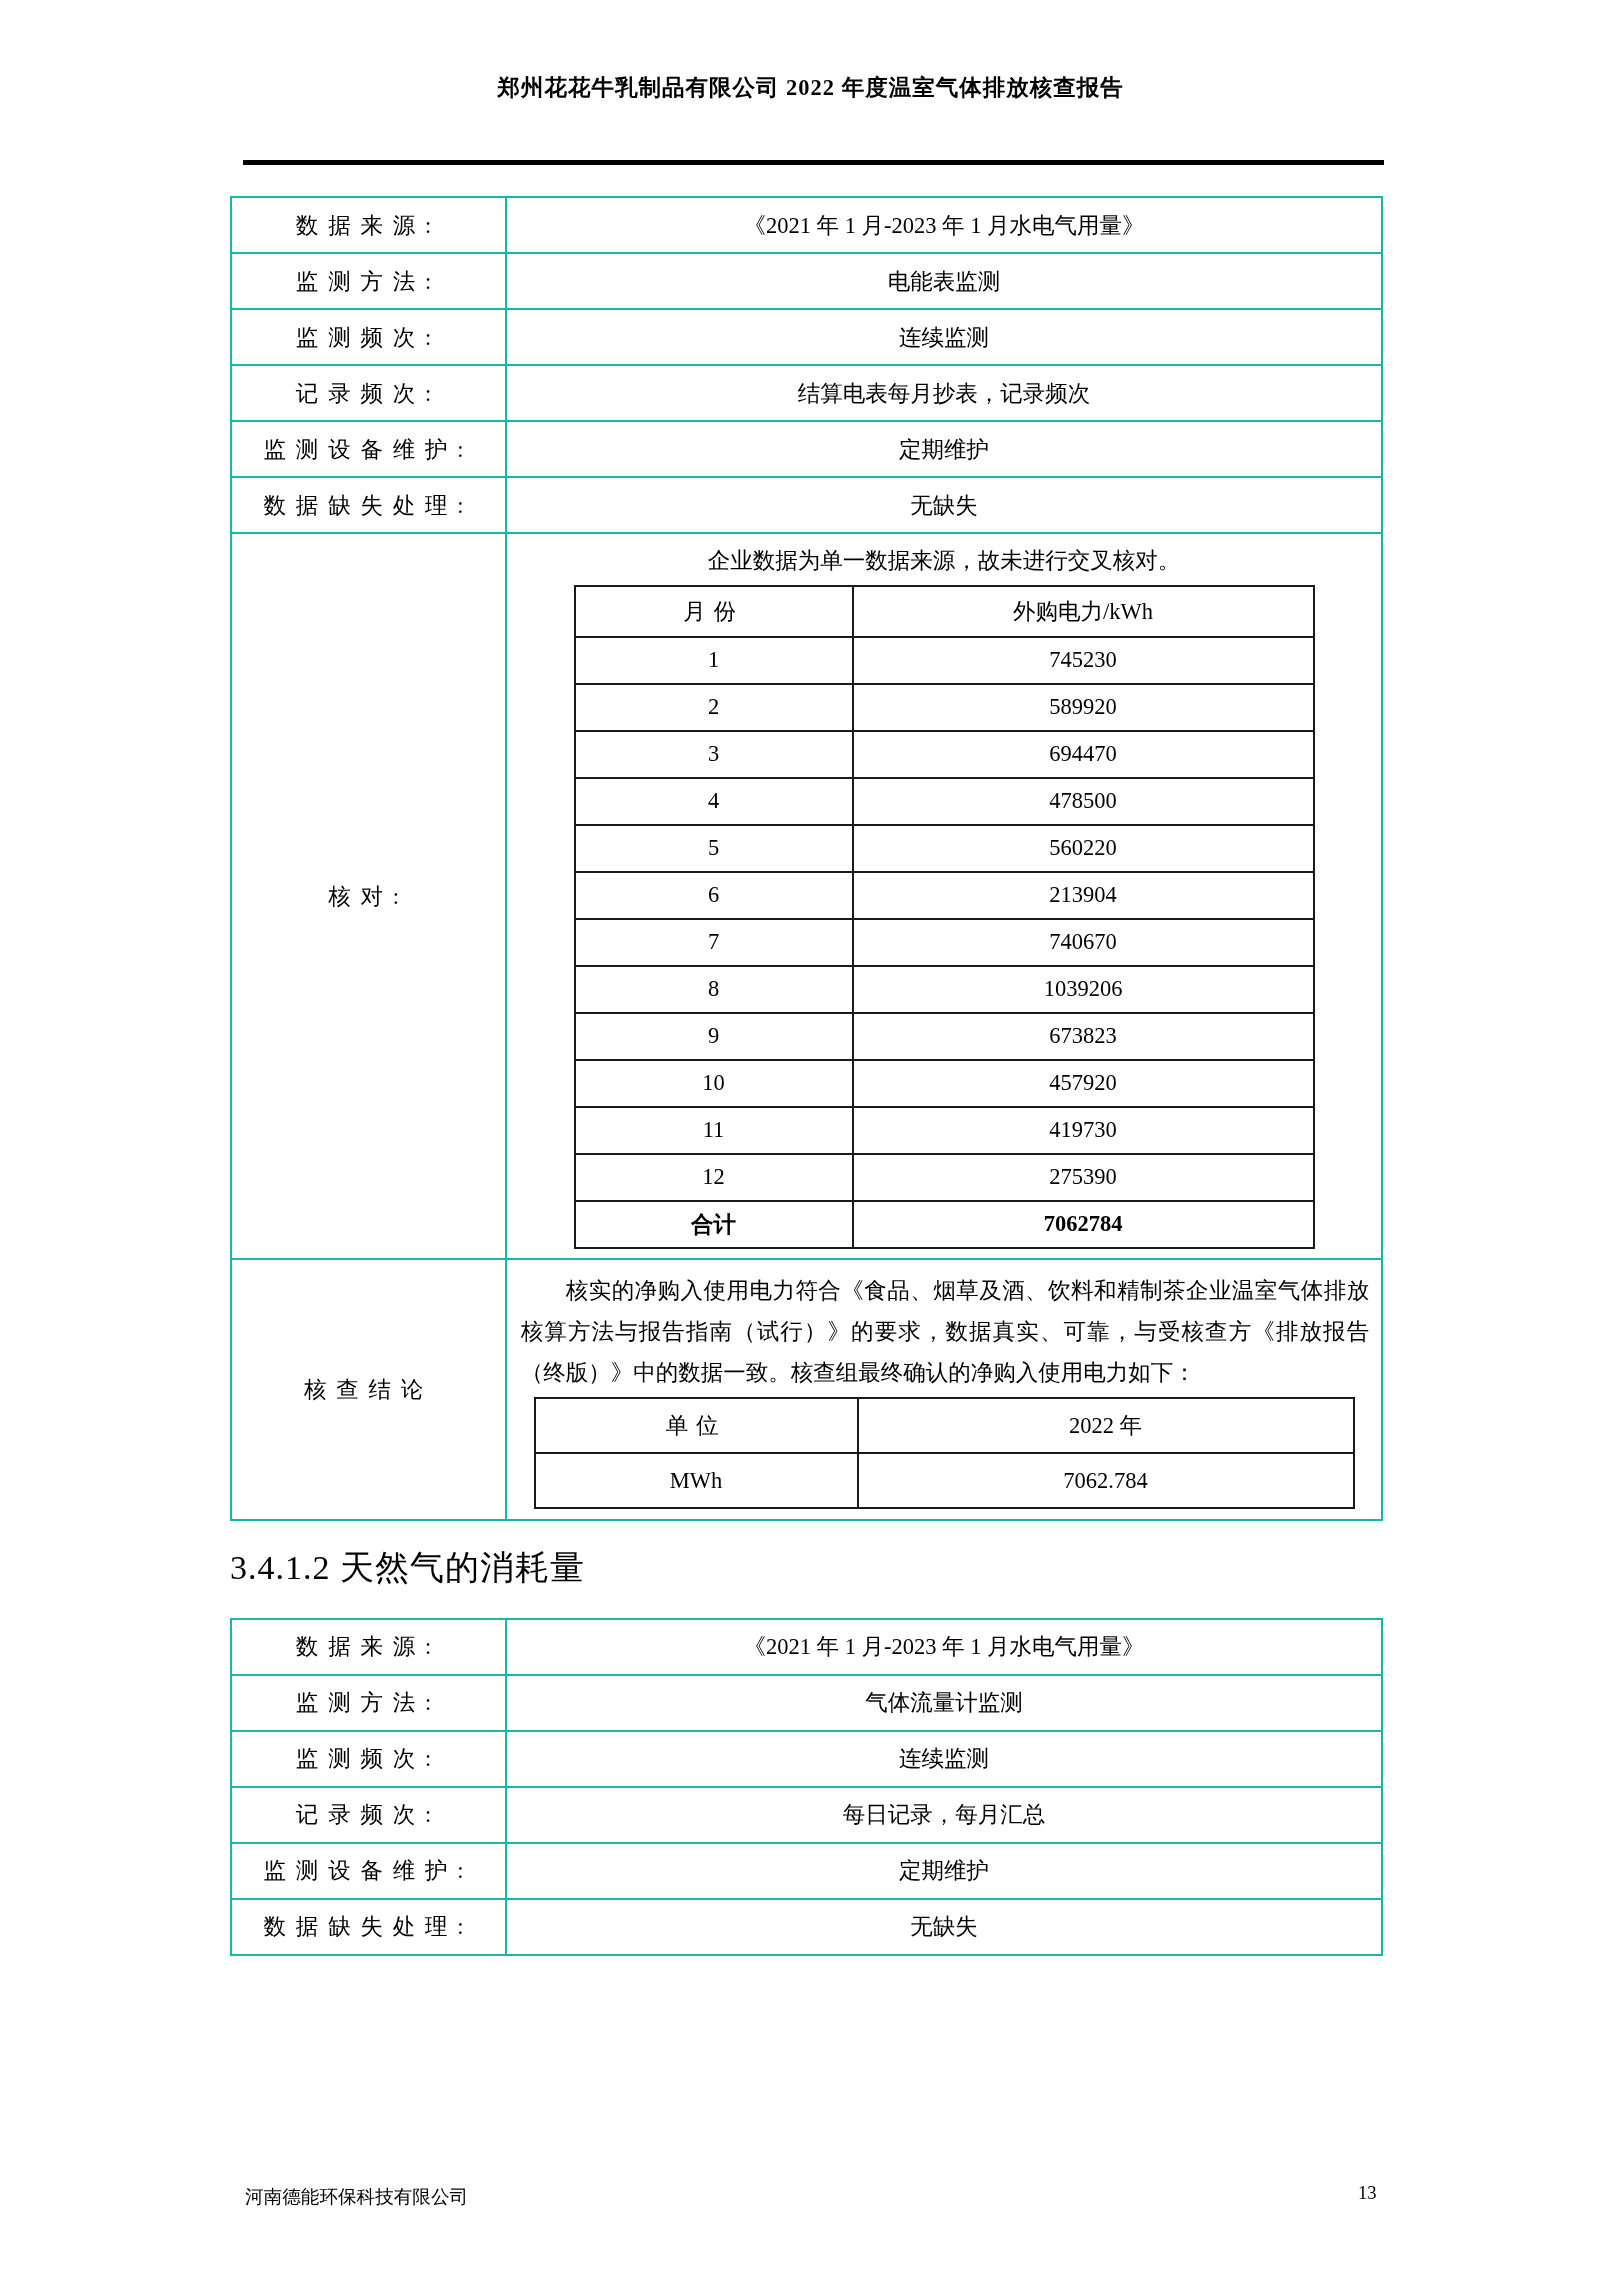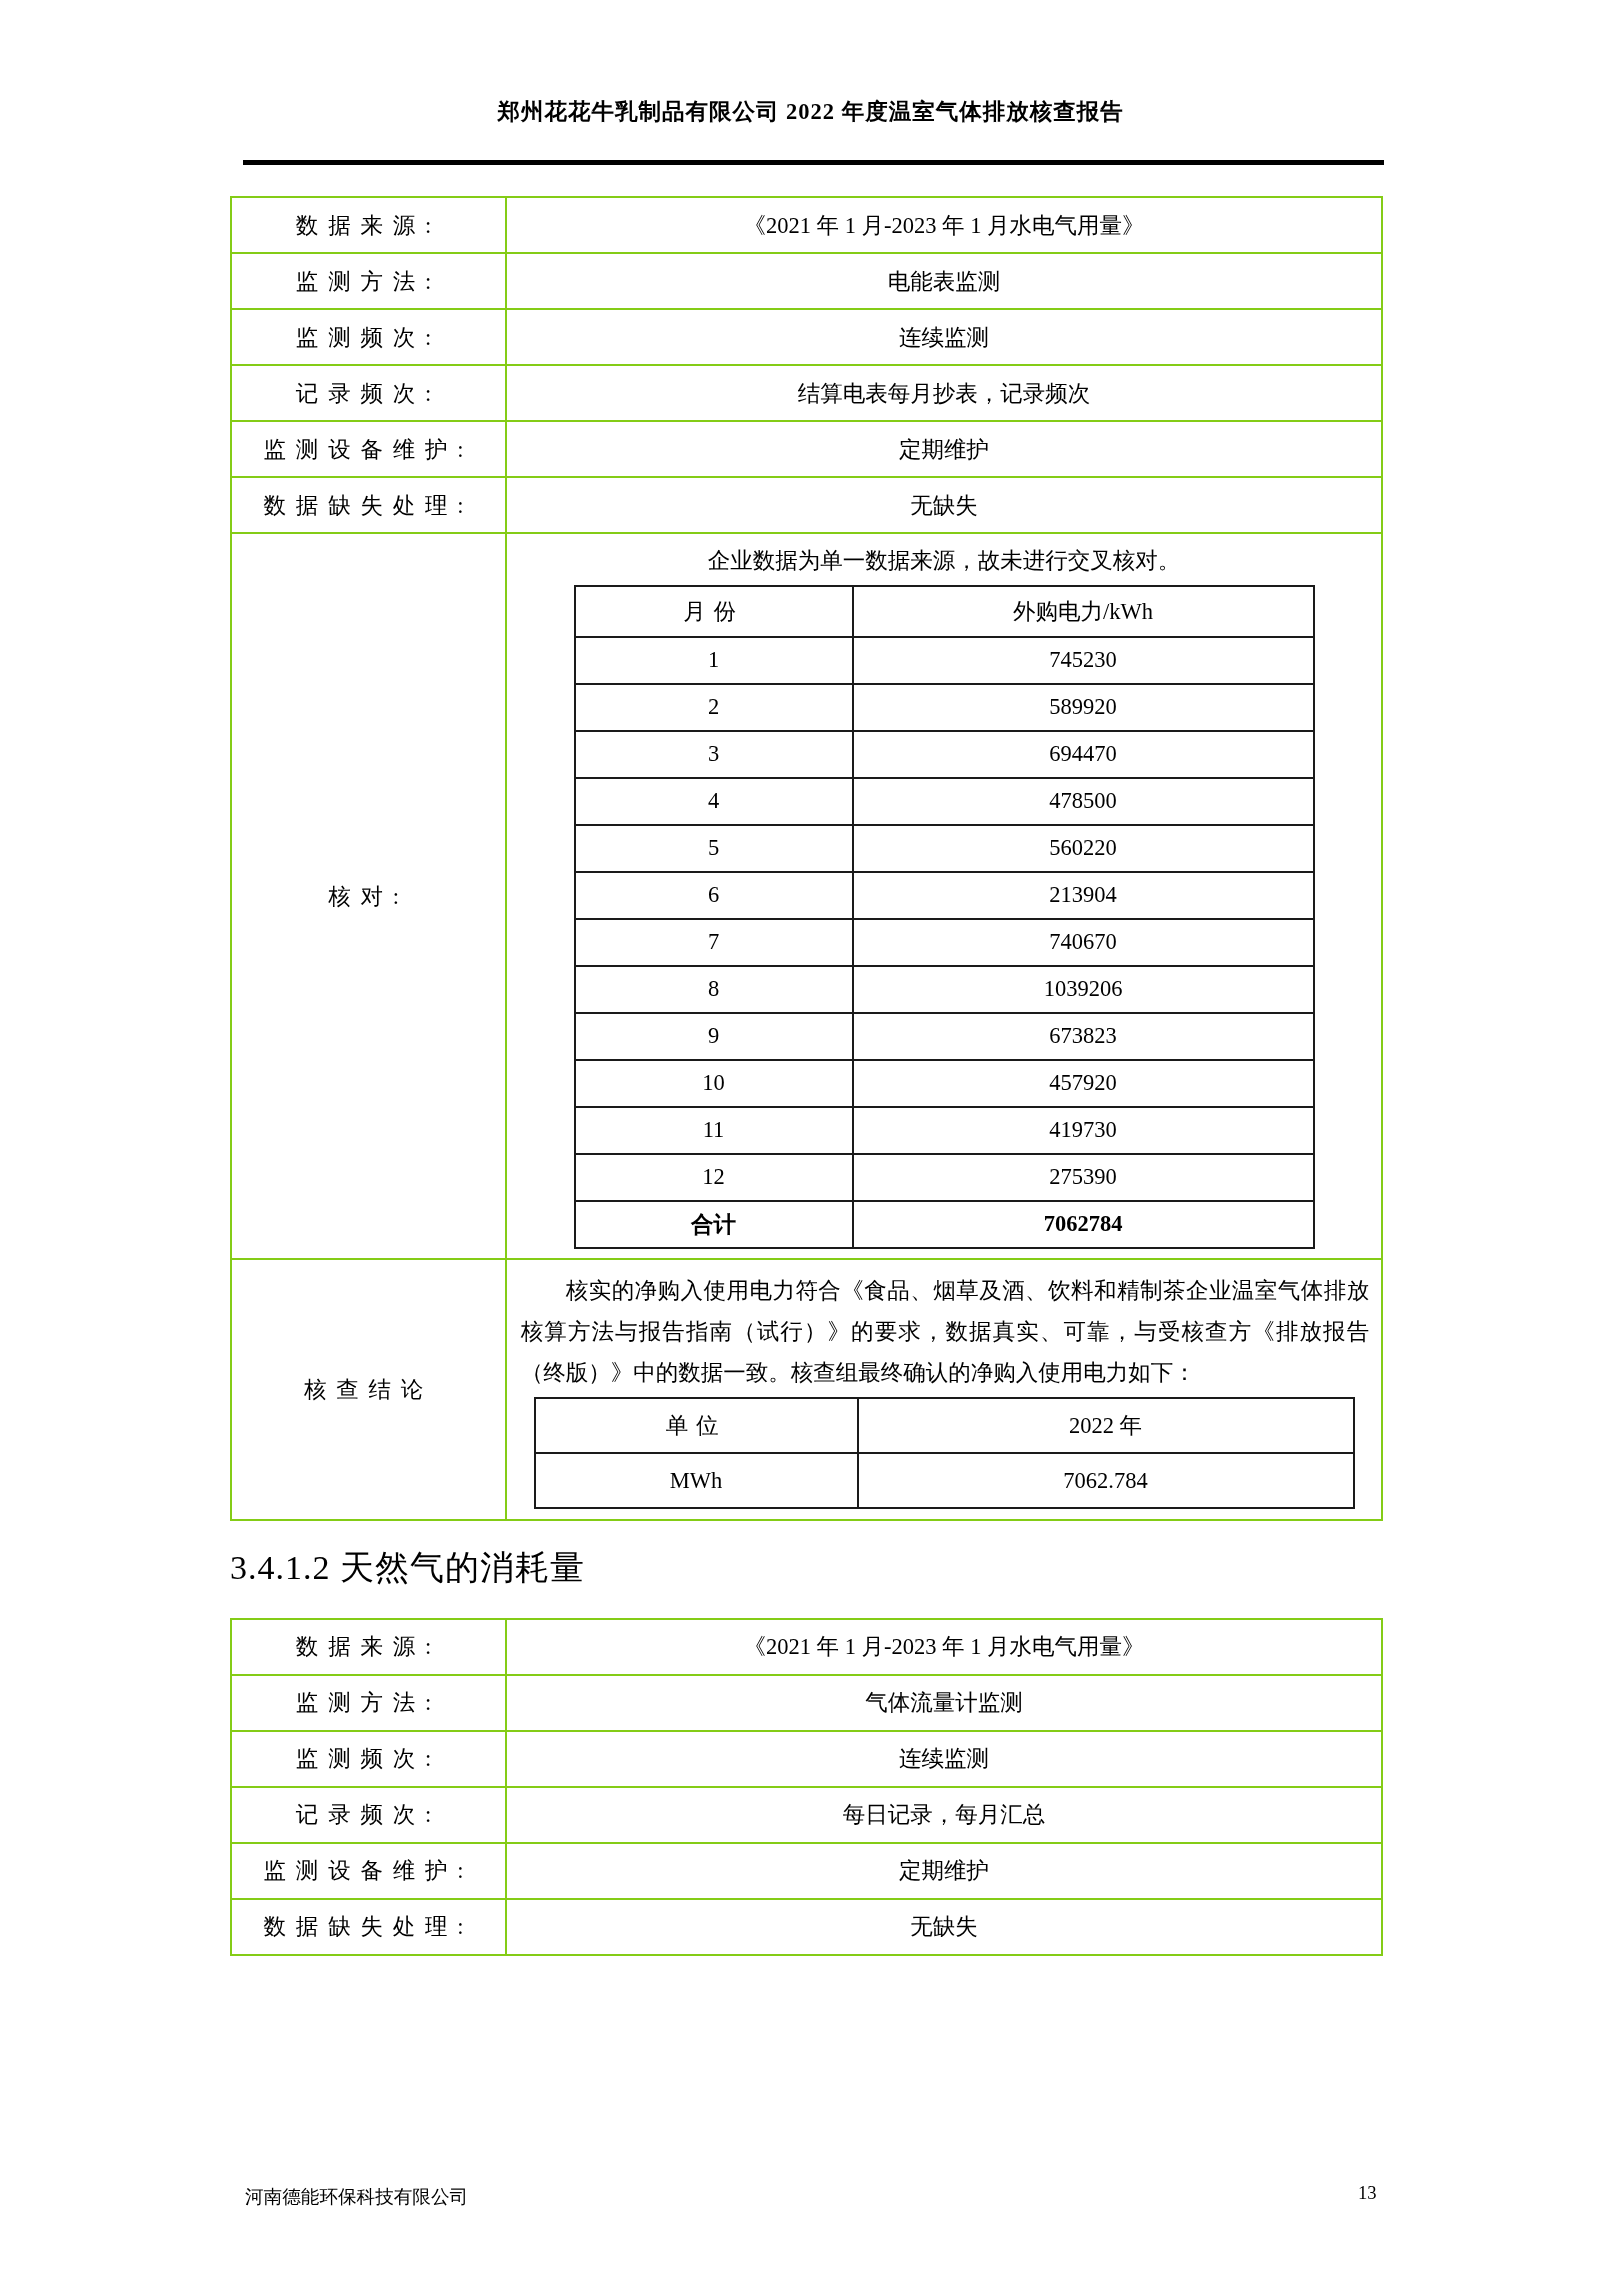--- a/index.html
+++ b/index.html
@@ -8,21 +8,21 @@
     position: relative;
     width: 1621px;
     height: 2293px;
     margin: 0 auto;
     background: #ffffff;
     font-family: "Liberation Serif", "DejaVu Serif", serif;
     color: #000;
   }
   .doc-header {
     position: absolute;
-    top: 96px;
+    top: 72px;
     left: 0;
     width: 100%;
     text-align: center;
     font-size: 22.5px;
     letter-spacing: 1px;
     font-weight: bold;
   }
   .header-rule {
     position: absolute;
     top: 160px;
@@ -38,21 +38,21 @@
     width: 1153px;
   }
   table.main-table {
     width: 100%;
     border-collapse: collapse;
     table-layout: fixed;
     font-size: 22.5px;
   }
   table.main-table col.c1 { width: 275px; }
   table.main-table td {
-    border: 2px solid #84cc16;
+    border: 2px solid #14b8a6;
     vertical-align: middle;
   }
   td.label-cell {
     text-align: center;
     letter-spacing: 9.8px;
   }
   td.value-cell { text-align: center; }
   tr.info-row td { height: 56px; }
 
   

